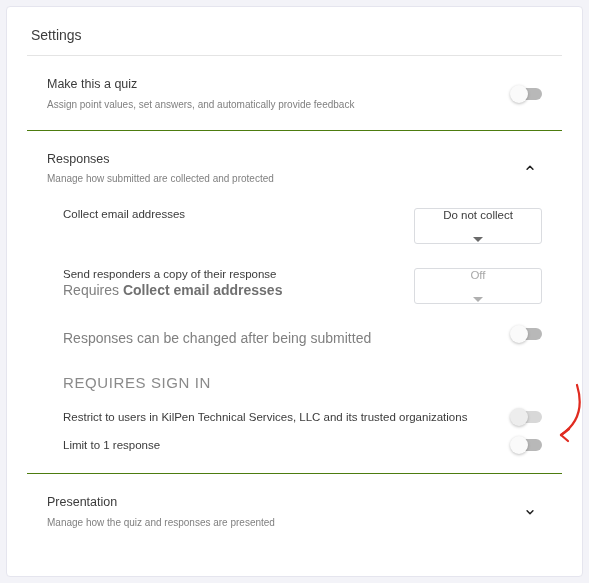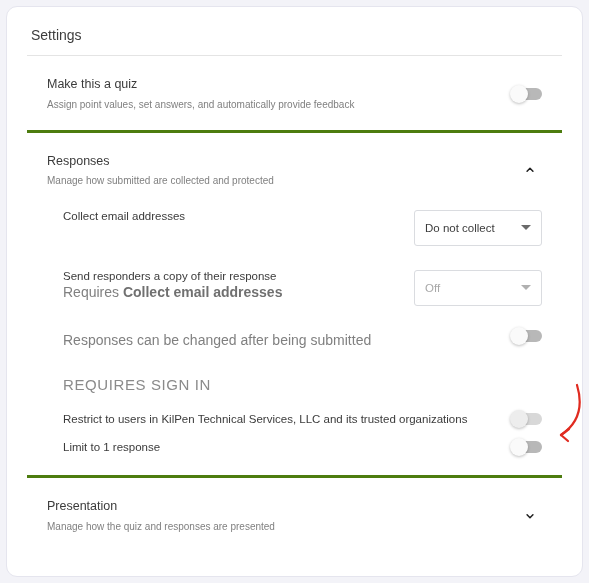--- a/index.html
+++ b/index.html
@@ -8,37 +8,37 @@
       padding: 0;
     }
     body {
       font-family: Arial, Helvetica, sans-serif;
       background: #f3f3f8;
       padding: 6px;
     }
     .card {
       background: #ffffff;
       border: 1px solid #e5e5ee;
-      border-radius: 11px;
+      border-radius: 4px;
       width: 577px;
       min-height: 571px;
       padding: 16px 20px 18px 20px;
     }
     .title {
       font-size: 14px;
       color: #3c3c3c;
       padding: 4px 0 12px 4px;
     }
     .divider {
       border-top: 1px solid #e4e4e4;
       margin: 0;
     }
     .section {
       padding: 20px 20px 18px 20px;
-      border-bottom: 3px solid #4d7c0f;
+      border-bottom: 1px solid #4d7c0f;
     }
     .section:last-child {
       border-bottom: none;
     }
     .row {
       display: flex;
       align-items: center;
       justify-content: space-between;
     }
     .block {
@@ -94,20 +94,21 @@
       align-items: center;
       justify-content: space-between;
       width: 128px;
       height: 36px;
       border: 1px solid #dadce0;
       border-radius: 3px;
       padding: 0 10px;
       font-size: 11.5px;
       color: #3c3c3c;
       flex-shrink: 0;
+      flex-direction: column;
     }
     .select.disabled {
       color: #a8a8a8;
     }
     .caret {
       display: flex;
     }
     .caret svg { display: block; }
     
     .chev {

